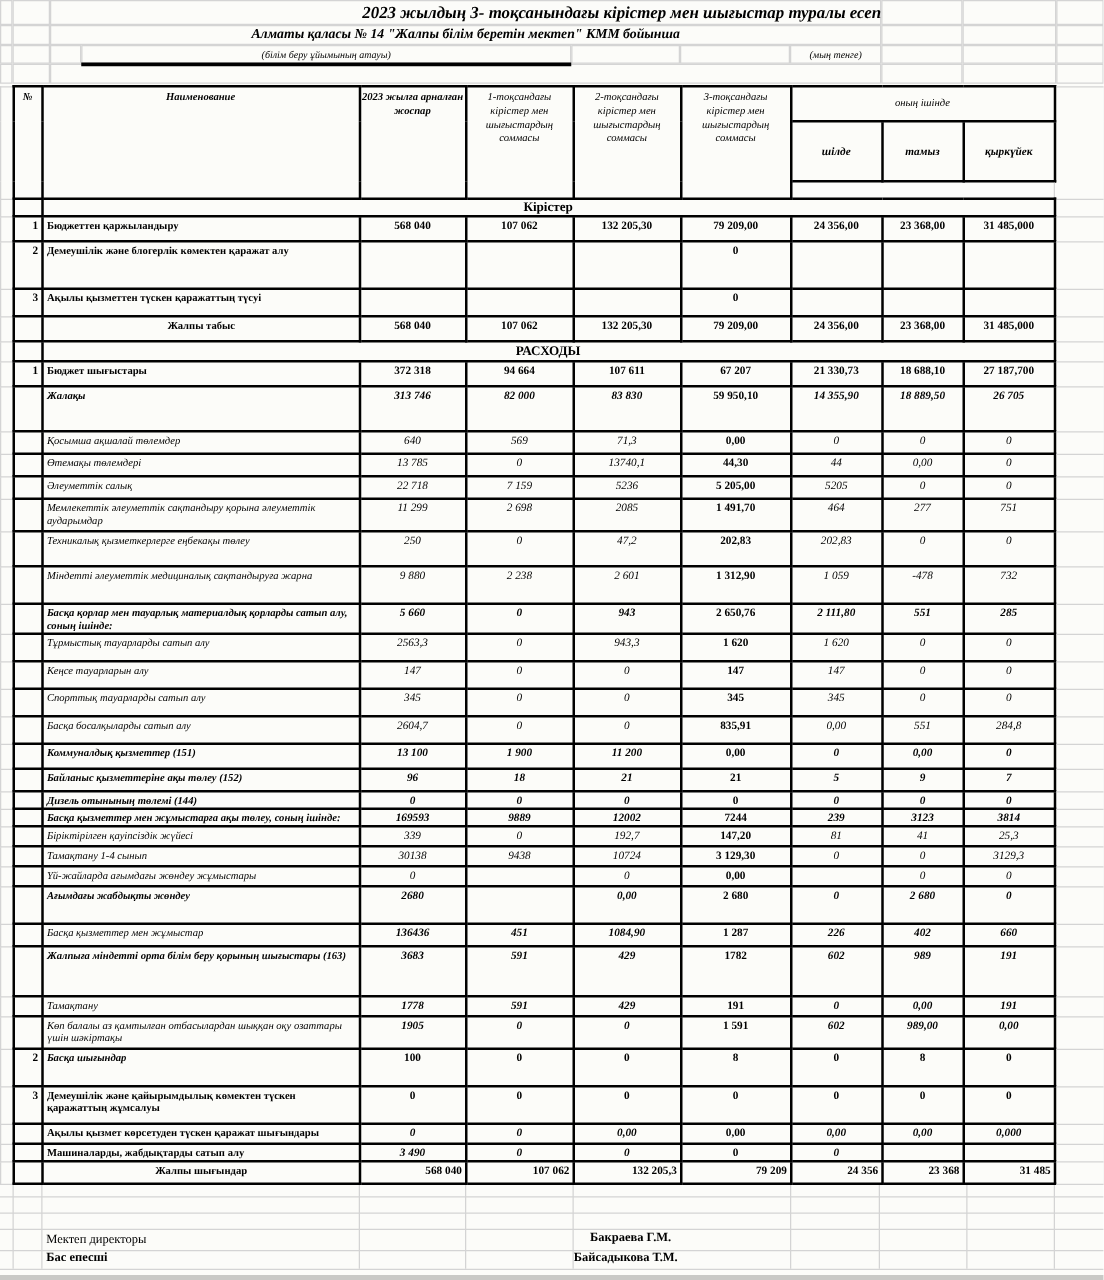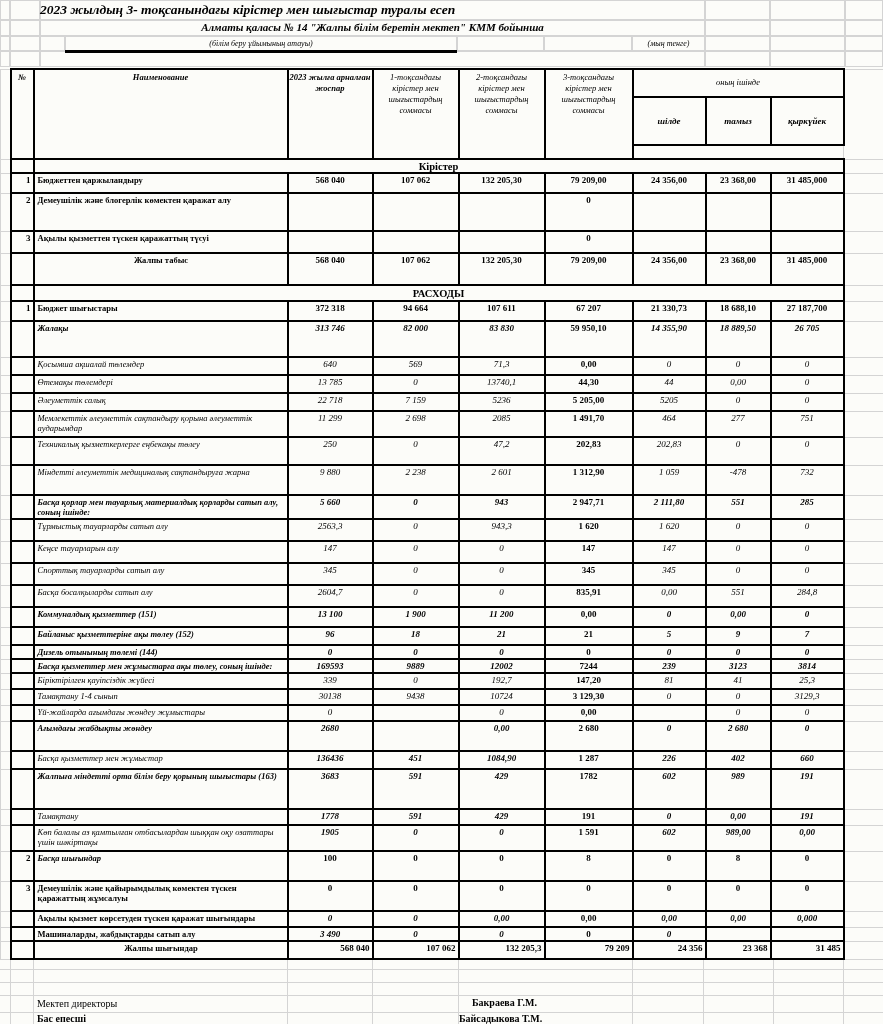--- a/index.html
+++ b/index.html
@@ -12,21 +12,21 @@
   html,body{width:883px;background:#fff;}
   .sheet{
     position:relative;width:883px;height:1024px;overflow:hidden;
     background:var(--bg);color:var(--ink);
     font-family:"Liberation Serif","DejaVu Serif",serif;
   }
   
   .top{position:relative;height:68px;}
   .tcell{position:absolute;border:1px solid var(--grid);background:transparent;}
   .title{
-    position:absolute;left:40px;top:2px;width:665px;text-align:left;
+    position:absolute;left:40px;top:2px;width:665px;text-align:right;
     font-size:13.5px;font-weight:bold;font-style:italic;z-index:2;
   }
   .subtitle{
     position:absolute;left:40px;top:21px;width:665px;text-align:center;
     font-size:11px;font-weight:bold;font-style:italic;z-index:2;
   }
   .note{position:absolute;font-size:8px;font-style:italic;text-align:center;z-index:2;}
   .note-org{left:65px;top:39px;width:392px;}
   .note-unit{left:632px;top:39px;width:73px;}
   .org-underline{position:absolute;left:65px;top:50px;width:392px;height:3px;background:var(--ink);z-index:2;}
@@ -177,21 +177,21 @@
           <td class="lbl b">Ақылы қызметтен түскен қаражаттың түсуі</td>
           <td class="val b"></td>
           <td class="val b"></td>
           <td class="val b"></td>
           <td class="val b q3">0</td>
           <td class="val b"></td>
           <td class="val b"></td>
           <td class="val b"></td>
           <td class="g"></td>
         </tr>
-        <tr style="height: 32px;">
+        <tr style="height: 20px;">
           <td class="g"></td>
           <td class="no-cell"></td>
           <td class="lbl b tc">Жалпы табыс</td>
           <td class="val b">568 040</td>
           <td class="val b">107 062</td>
           <td class="val b">132 205,30</td>
           <td class="val b q3">79 209,00</td>
           <td class="val b">24 356,00</td>
           <td class="val b">23 368,00</td>
           <td class="val b">31 485,000</td>
@@ -307,21 +307,21 @@
           <td class="val i">732</td>
           <td class="g"></td>
         </tr>
         <tr style="height: 24px;">
           <td class="g"></td>
           <td class="no-cell"></td>
           <td class="lbl bi">Басқа қорлар мен тауарлық материалдық қорларды сатып алу, соның ішінде:</td>
           <td class="val bi">5 660</td>
           <td class="val bi">0</td>
           <td class="val bi">943</td>
-          <td class="val bi q3">2 947,71</td>
+          <td class="val bi q3">2 650,76</td>
           <td class="val bi">2 111,80</td>
           <td class="val bi">551</td>
           <td class="val bi">285</td>
           <td class="g"></td>
         </tr>
         <tr style="height: 22px;">
           <td class="g"></td>
           <td class="no-cell"></td>
           <td class="lbl i">Тұрмыстық тауарларды сатып алу</td>
           <td class="val i">2563,3</td>

